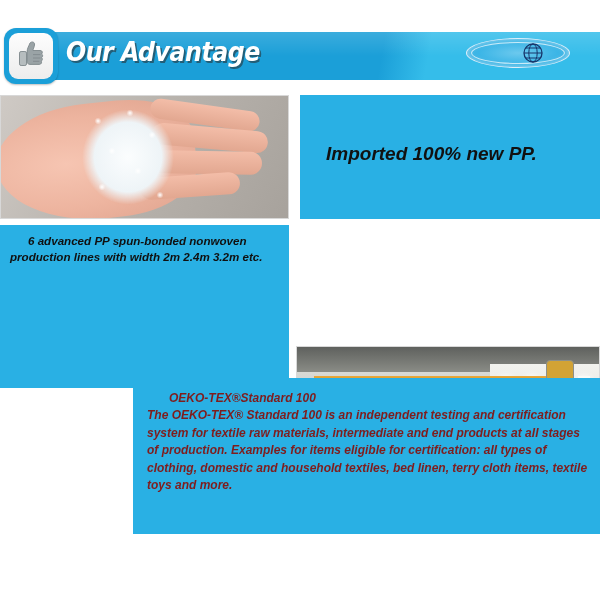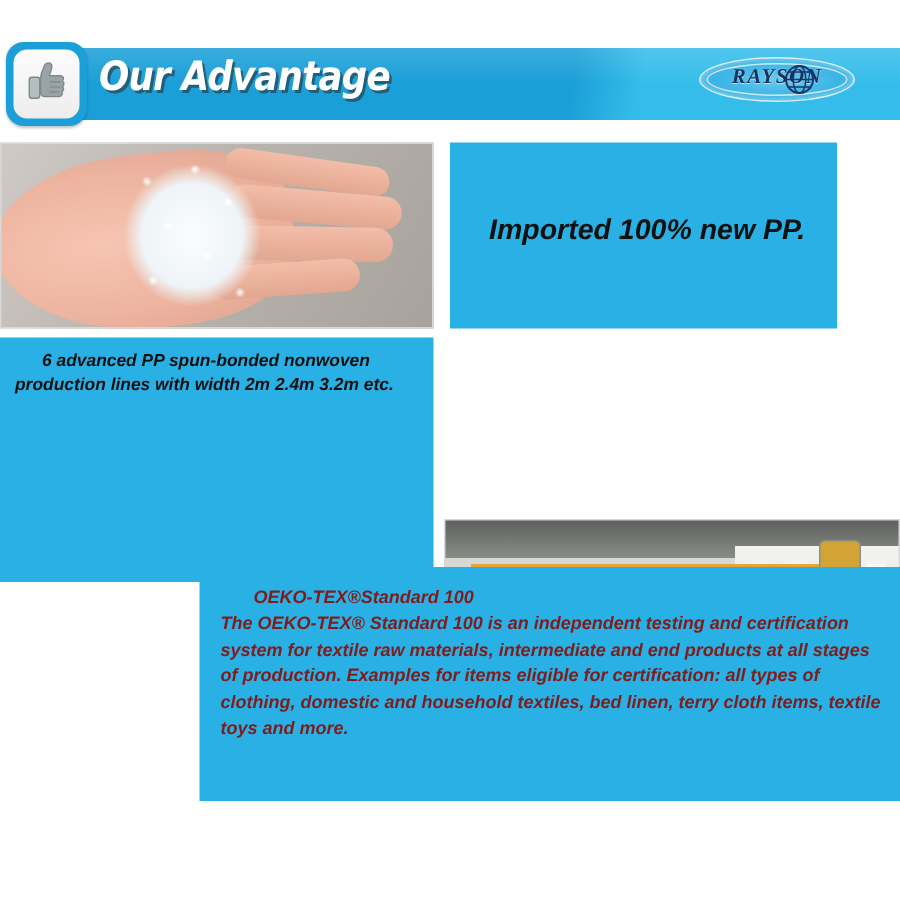--- a/index.html
+++ b/index.html
@@ -177,21 +177,21 @@
       radial-gradient(circle 5px at 40px 52px, #ffffff 0%, rgba(255,255,255,0) 70%),
       radial-gradient(circle 5px at 66px 72px, #ffffff 0%, rgba(255,255,255,0) 70%),
       radial-gradient(circle 5px at 30px 88px, #ffffff 0%, rgba(255,255,255,0) 70%),
       radial-gradient(circle 5px at 88px 96px, #ffffff 0%, rgba(255,255,255,0) 70%),
       radial-gradient(ellipse 56px 58px at 56px 58px, #fbfdfe 0%, #eef4f7 60%, rgba(238,244,247,0) 82%);
     border-radius: 46%;
   }
 
   
   #pp-headline {
-    left: 300px; top: 95px; width: 258px; height: 124px;
+    left: 300px; top: 95px; width: 300px; height: 124px;
   }
   .pp-headline-text {
     position: absolute;
     left: 26px;
     top: 48px;
     font-size: 19px;
     font-weight: bold;
     font-style: italic;
     color: #111111;
     font-family: "Liberation Sans", sans-serif;
@@ -315,21 +315,20 @@
           <path d="M17 14.6 L24.4 14.6 M17 18 L24.4 18 M17 21.3 L23.4 21.3" stroke="#7d878a" stroke-width="0.8" fill="none"></path>
         </svg>
       </div>
     </div>
 
     <div class="header-title">Our Advantage</div>
 
     <div class="brand-logo">
       <div class="brand-ellipse"></div>
       <div class="brand-ellipse2"></div>
-      <div class="brand-text">RAYSON</div>
       <svg class="brand-globe" viewBox="0 0 24 24">
         <circle cx="12" cy="12" r="9" fill="none" stroke="#17356a" stroke-width="1.3"></circle>
         <ellipse cx="12" cy="12" rx="4.2" ry="9" fill="none" stroke="#17356a" stroke-width="1"></ellipse>
         <path d="M3 12 H21 M4.6 7 H19.4 M4.6 17 H19.4" stroke="#17356a" stroke-width="1" fill="none"></path>
       </svg>
     </div>
   </div>
 
   <div class="panel photo" id="pellets-photo">
     <div class="palm"></div>

